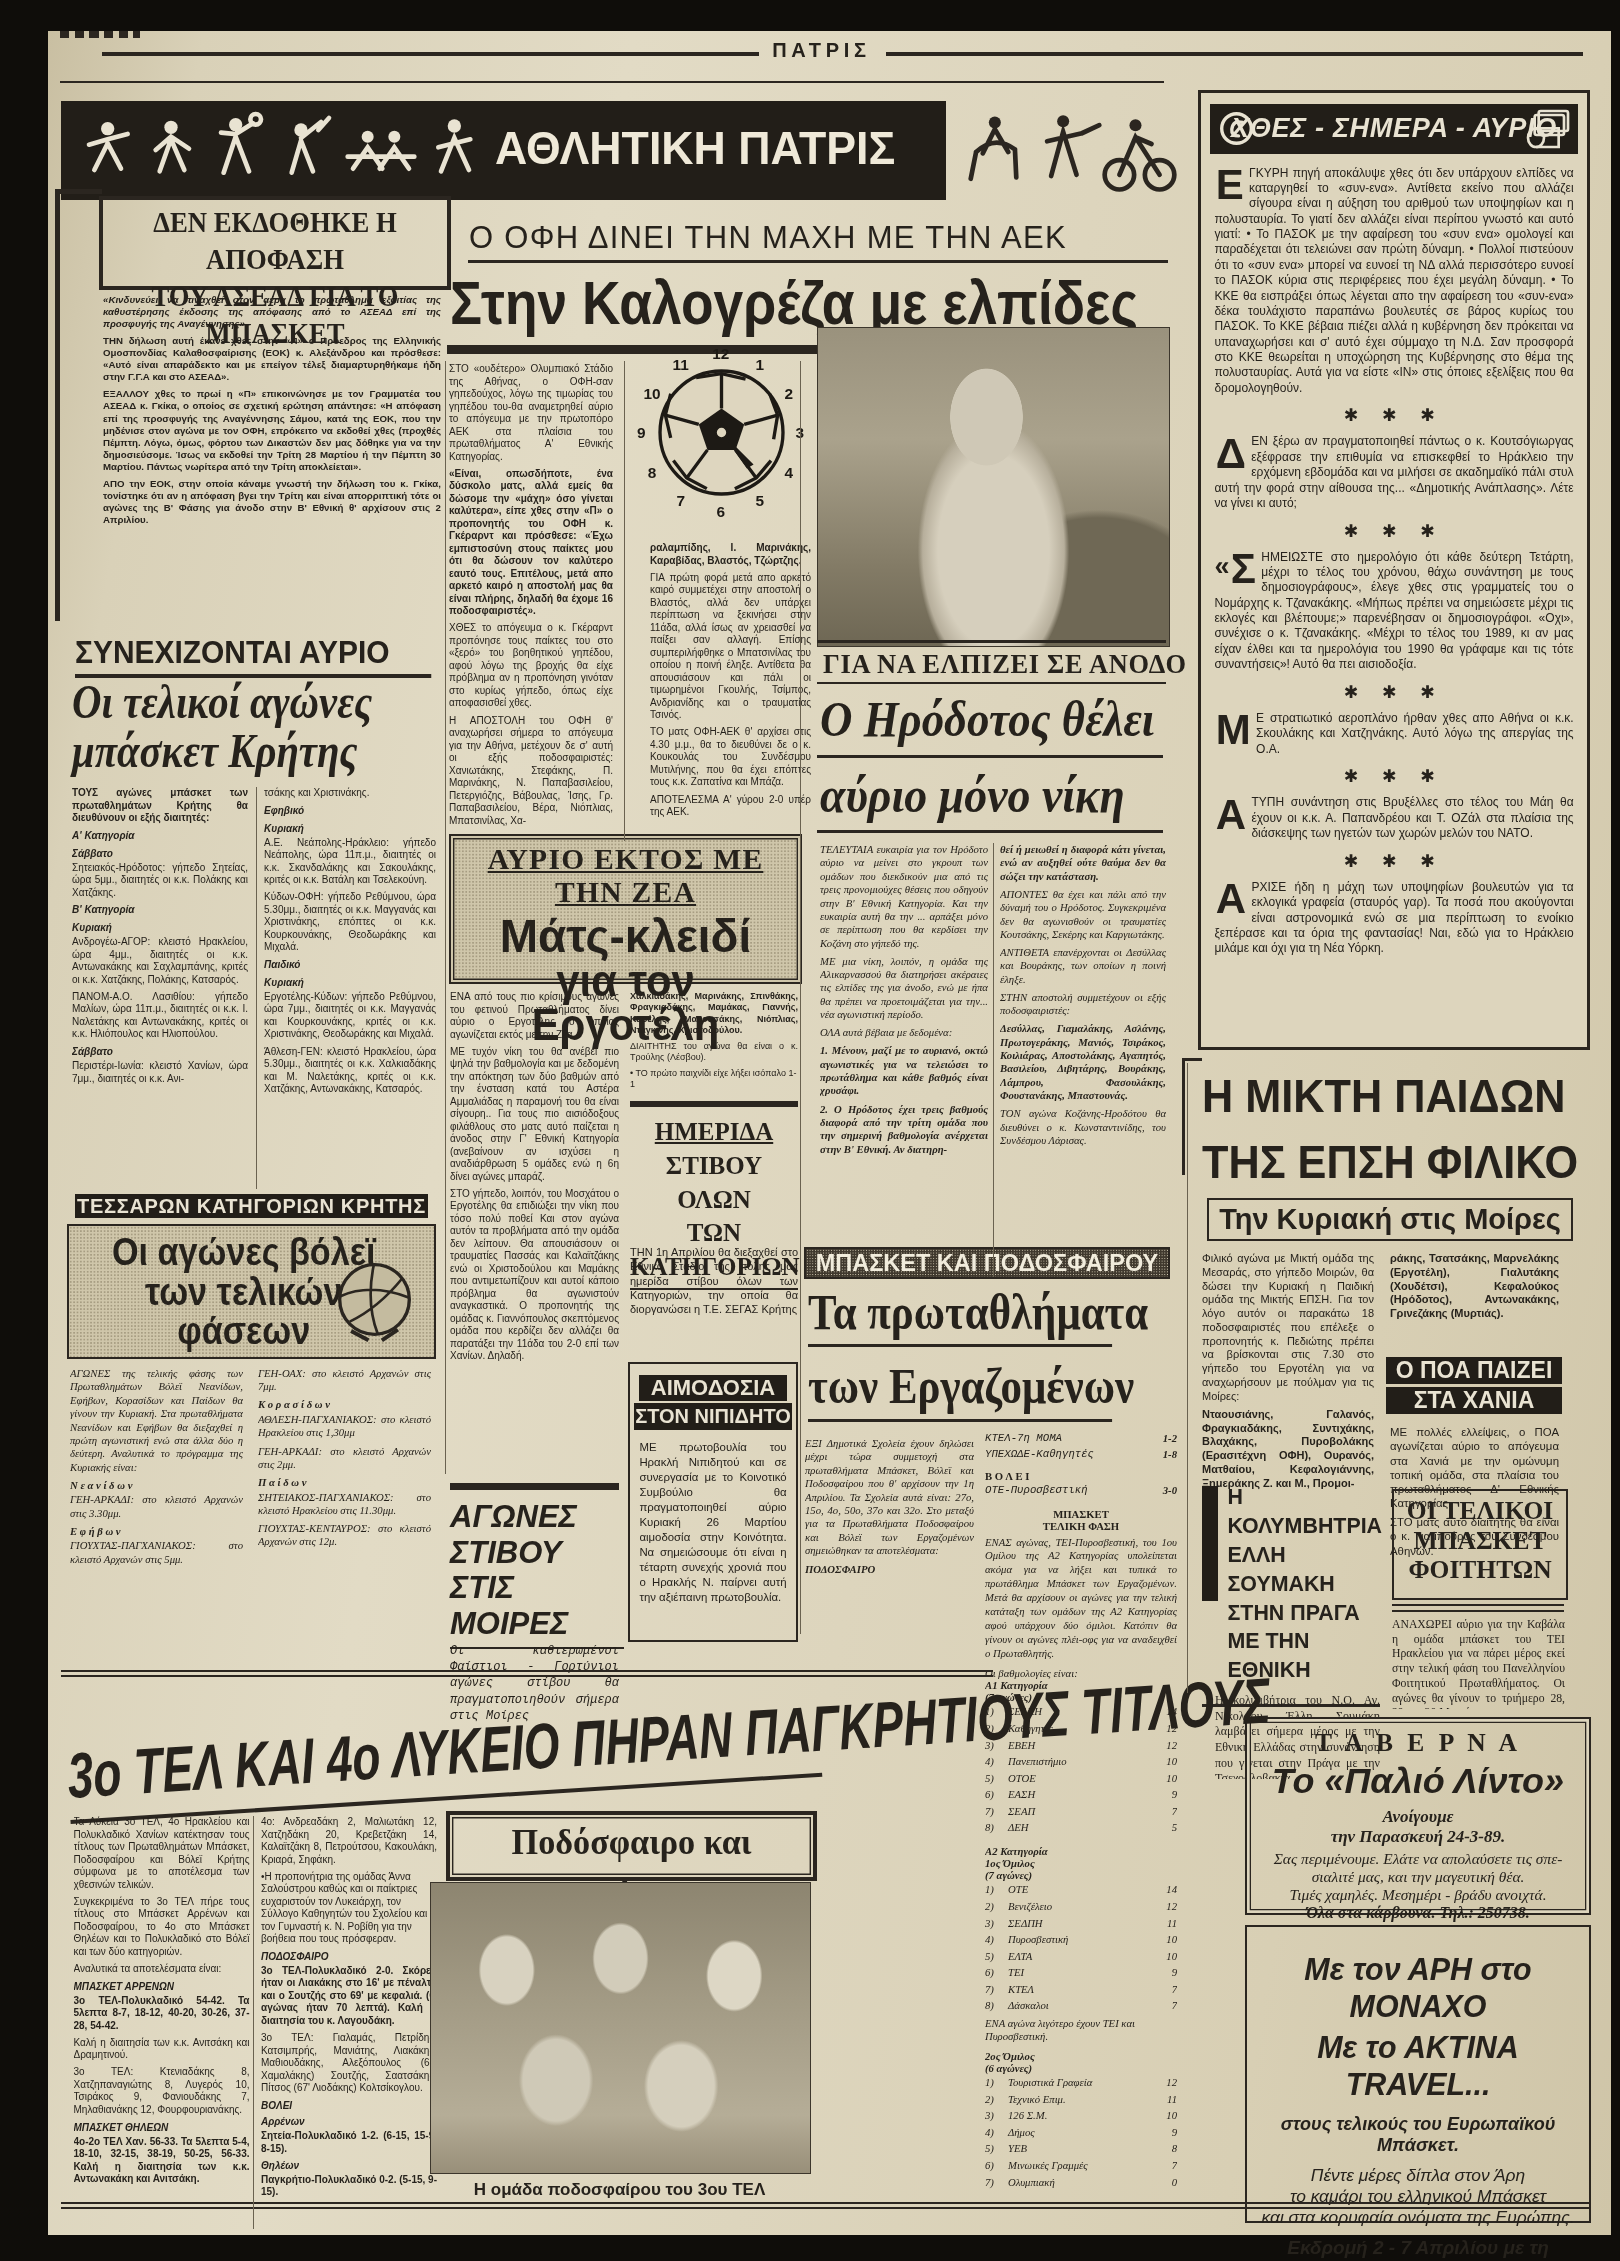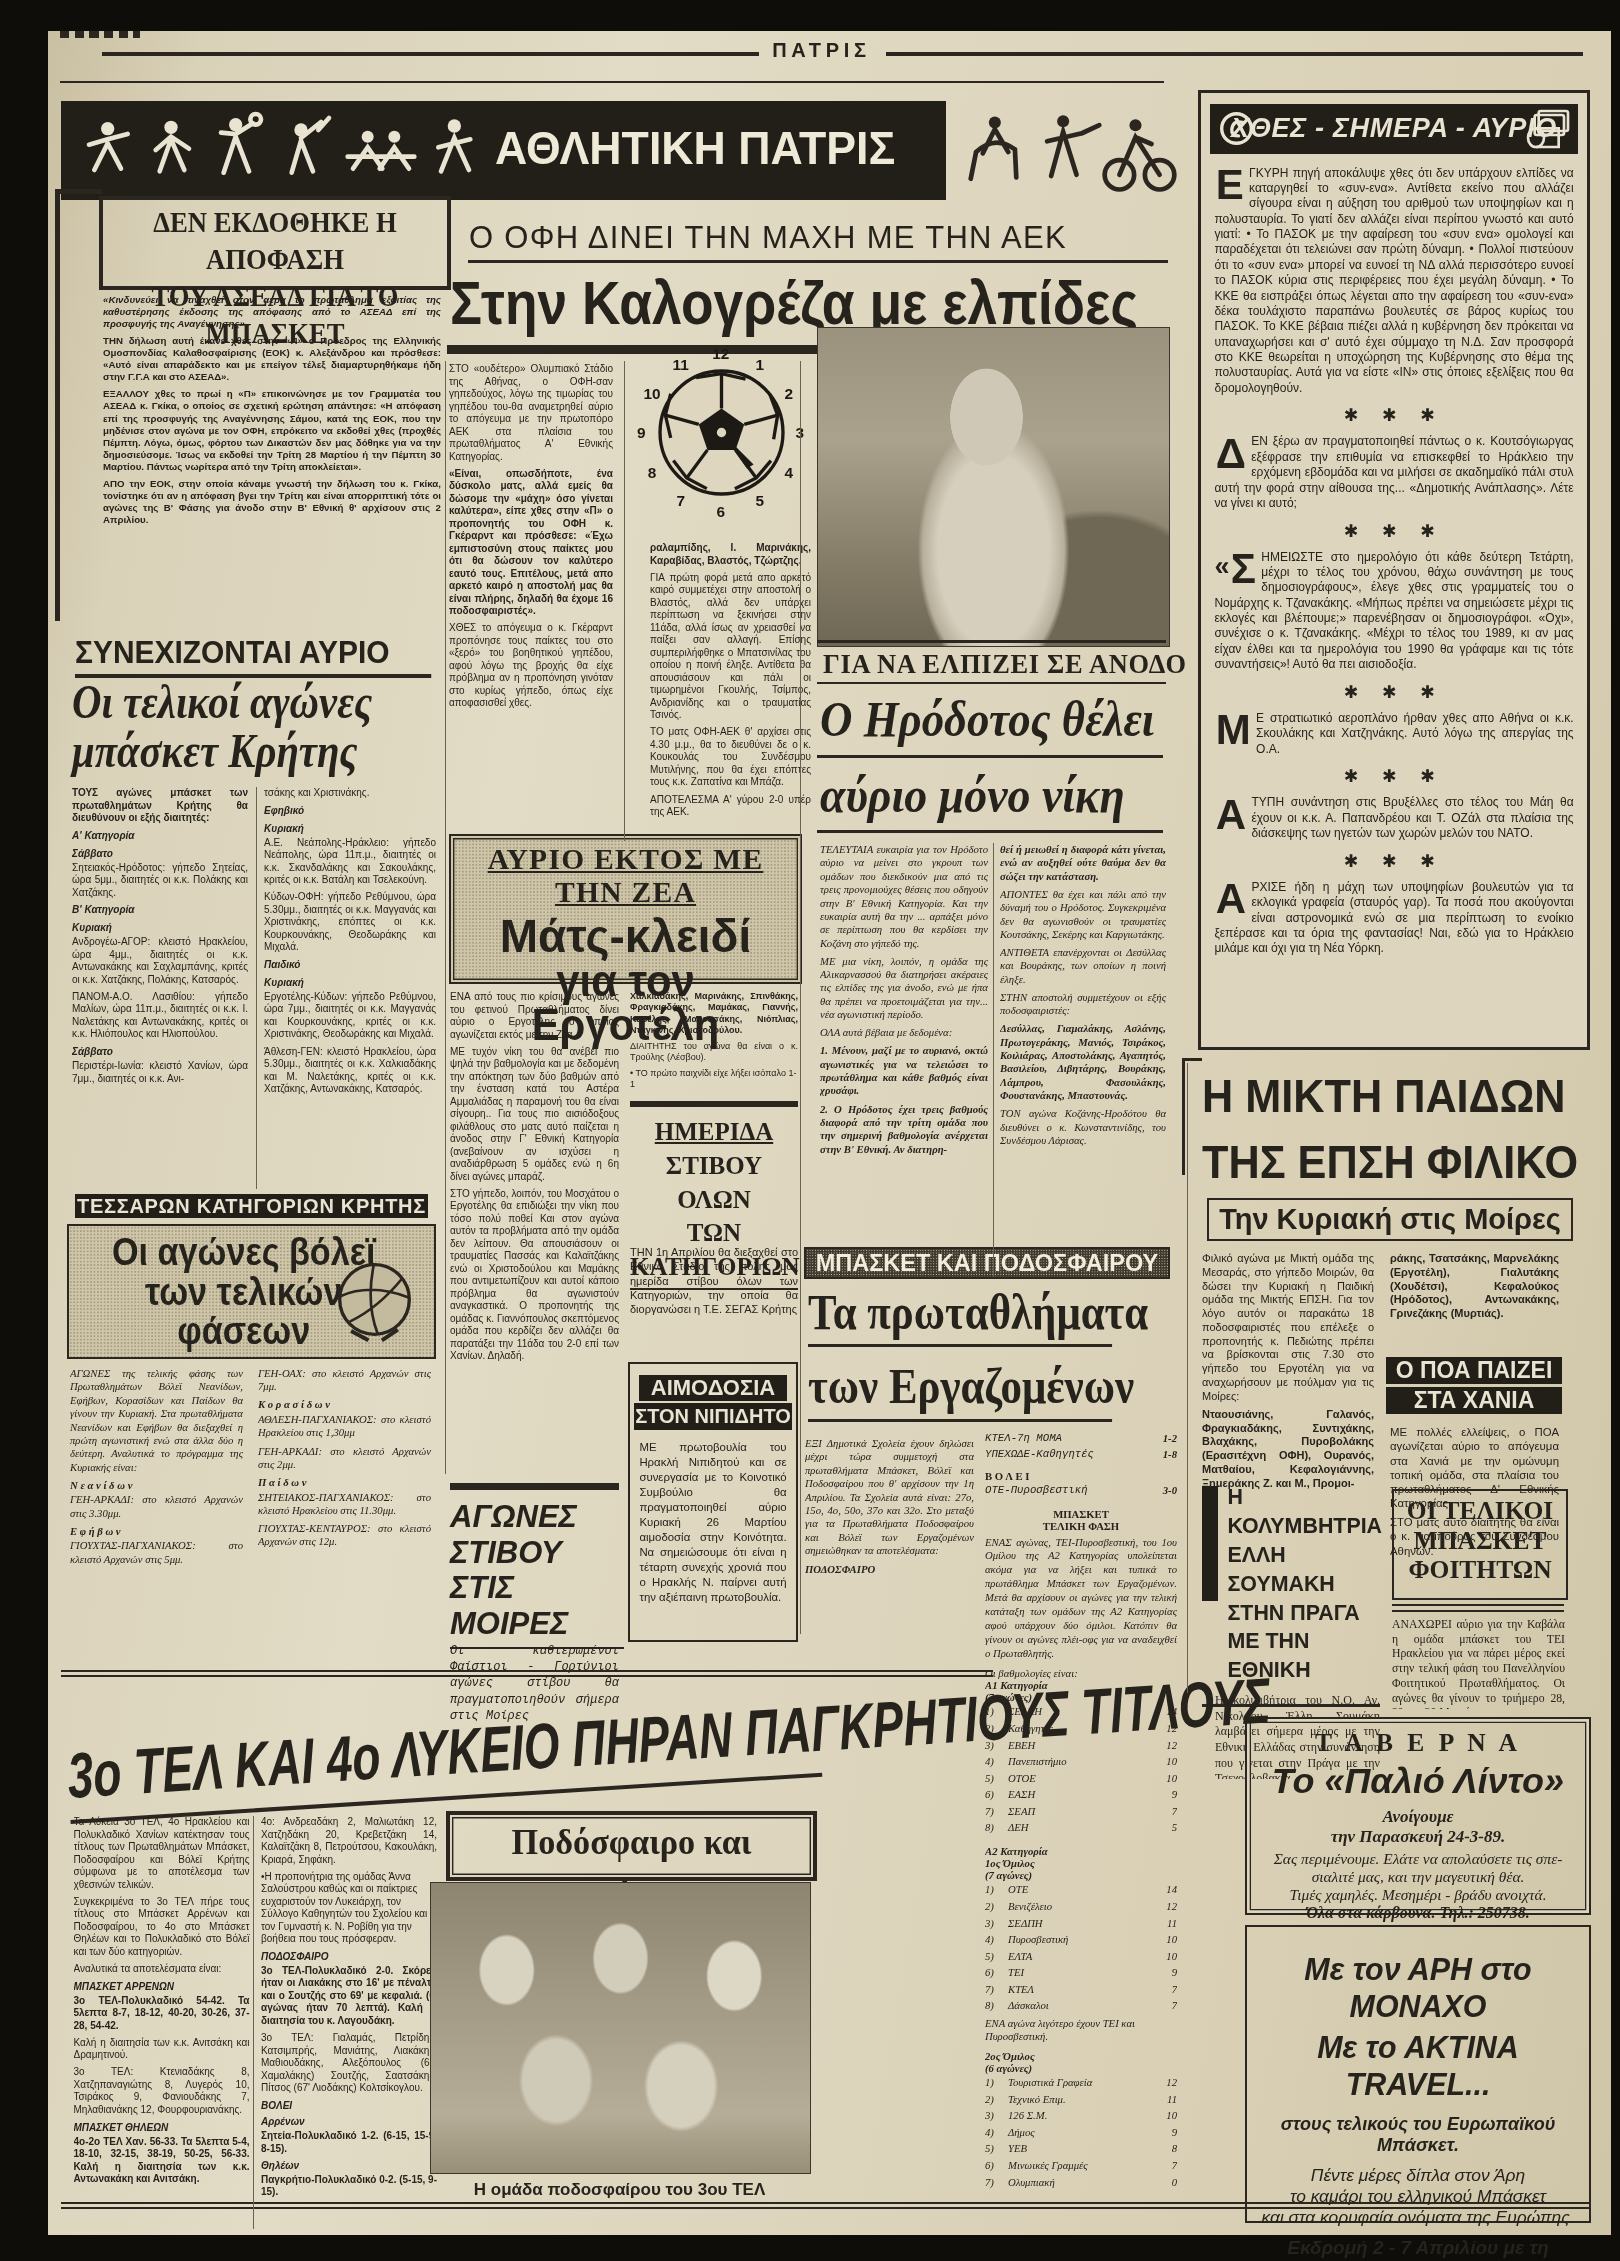--- a/index.html
+++ b/index.html
@@ -180,20 +180,21 @@
   <div class="abs" style="left:421px;top:189px;width:670px;font-size:31px;letter-spacing:1.3px;">Ο ΟΦΗ ΔΙΝΕΙ ΤΗΝ ΜΑΧΗ ΜΕ ΤΗΝ ΑΕΚ</div>
   <div class="abs rule" style="left:420px;top:229px;width:700px;height:2.7px;"></div>
   <div class="abs b" style="left:402px;top:236px;width:724px;font-size:62px;transform:scaleX(.86);transform-origin:left;white-space:nowrap;">Στην Καλογρέζα με ελπίδες</div>
   <div class="abs rule" style="left:399px;top:314px;width:720px;height:8.7px;"></div>
 
   <div class="abs txt" style="left:401px;top:332px;width:164px;height:477px;font-size:10px;">
 
   <p>ΣΤΟ «ουδέτερο» Ολυμπιακό Στάδιο της Αθήνας, ο ΟΦΗ-σαν γηπεδούχος, λόγω της τιμωρίας του γηπέδου του-θα αναμετρηθεί αύριο το απόγευμα με την πρωτοπόρο ΑΕΚ στα πλαίσια του πρωταθλήματος Α' Εθνικής Κατηγορίας.</p>
       <p class="bold">«Είναι, οπωσδήποτε, ένα δύσκολο ματς, αλλά εμείς θα δώσομε την «μάχη» όσο γίνεται καλύτερα», είπε χθες στην «Π» ο προπονητής του ΟΦΗ κ. Γκέραρντ και πρόσθεσε: «Έχω εμπιστοσύνη στους παίκτες μου ότι θα δώσουν τον καλύτερο εαυτό τους. Επιτέλους, μετά απο αρκετό καιρό η αποστολή μας θα είναι πλήρης, δηλαδή θα έχομε 16 ποδοσφαιριστές».</p>
       <p>ΧΘΕΣ το απόγευμα ο κ. Γκέραρντ προπόνησε τους παίκτες του στο «ξερό» του βοηθητικού γηπέδου, αφού λόγω της βροχής θα είχε πρόβλημα αν η προπόνηση γινόταν στο κυρίως γήπεδο, όπως είχε αποφασισθεί χθες.</p>
+      <p>Η ΑΠΟΣΤΟΛΗ του ΟΦΗ θ' αναχωρήσει σήμερα το απόγευμα για την Αθήνα, μετέχουν δε σ' αυτή οι εξής ποδοσφαιριστές: Χανιωτάκης, Στεφάκης, Π. Μαρινάκης, Ν. Παπαβασιλείου, Πετεργιόζης, Βάβουλας, Ίσης, Γρ. Παπαβασιλείου, Βέρα, Νιόπλιας, Μπατσινίλας, Χα-</p>
     </div>
 
   <div class="abs clockbox" style="left:586px;top:310px;width:176px;height:194px;">
     <span class="cn">12</span>
       <span class="cn">1</span>
       <span class="cn">2</span>
       <span class="cn">3</span>
       <span class="cn">4</span>
       <span class="cn">5</span>
       <span class="cn">6</span>

